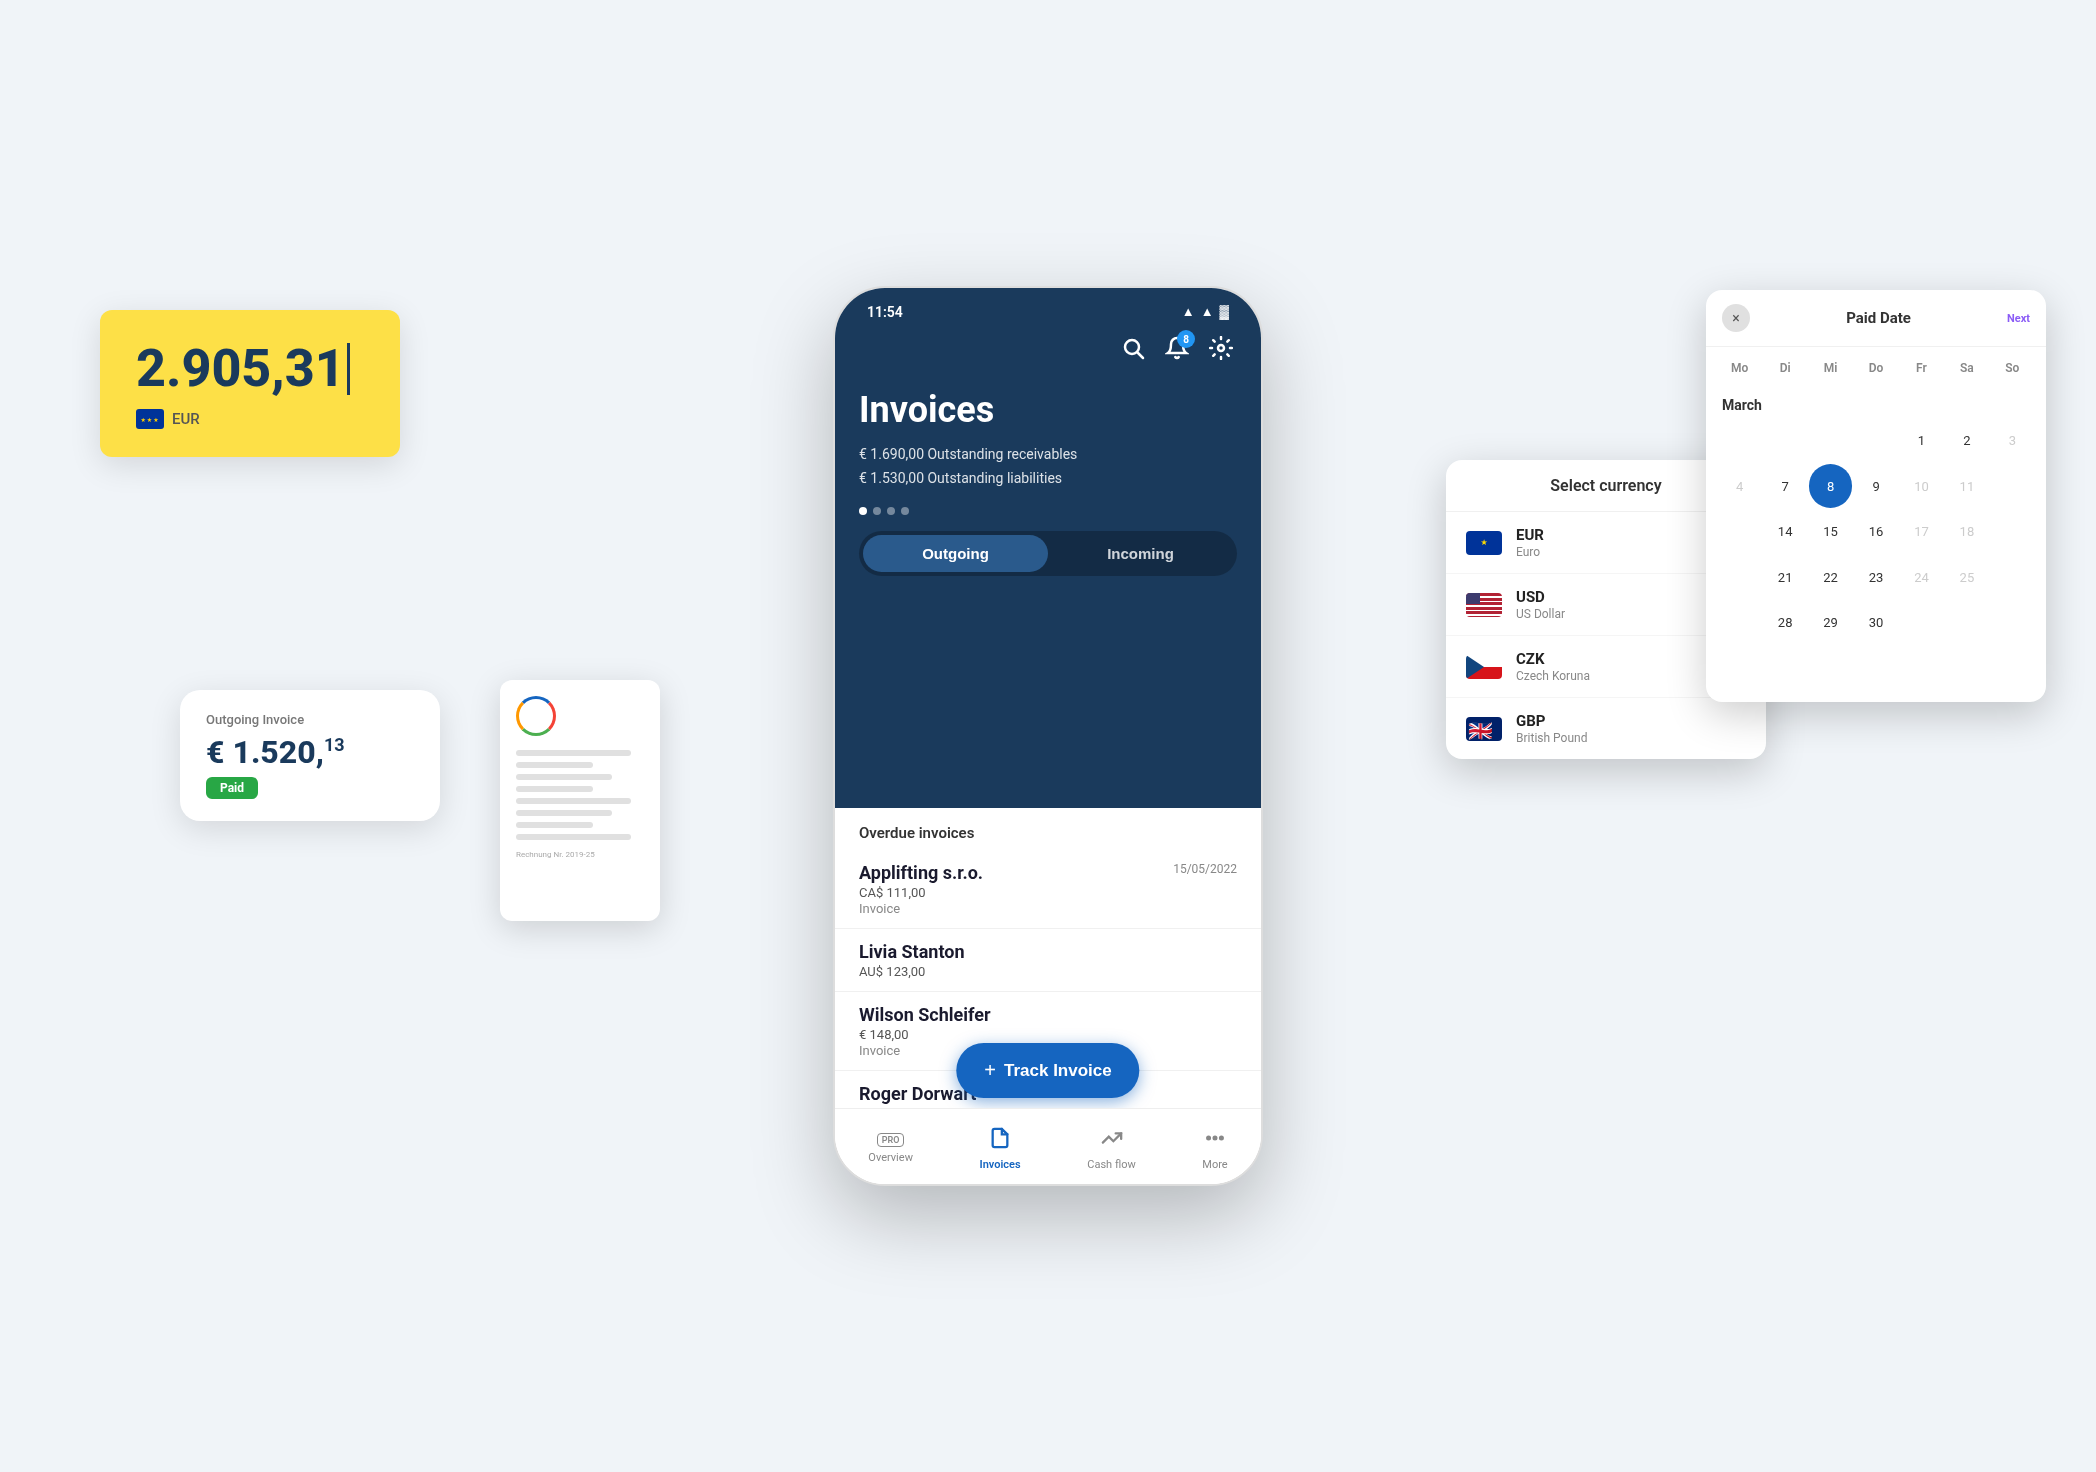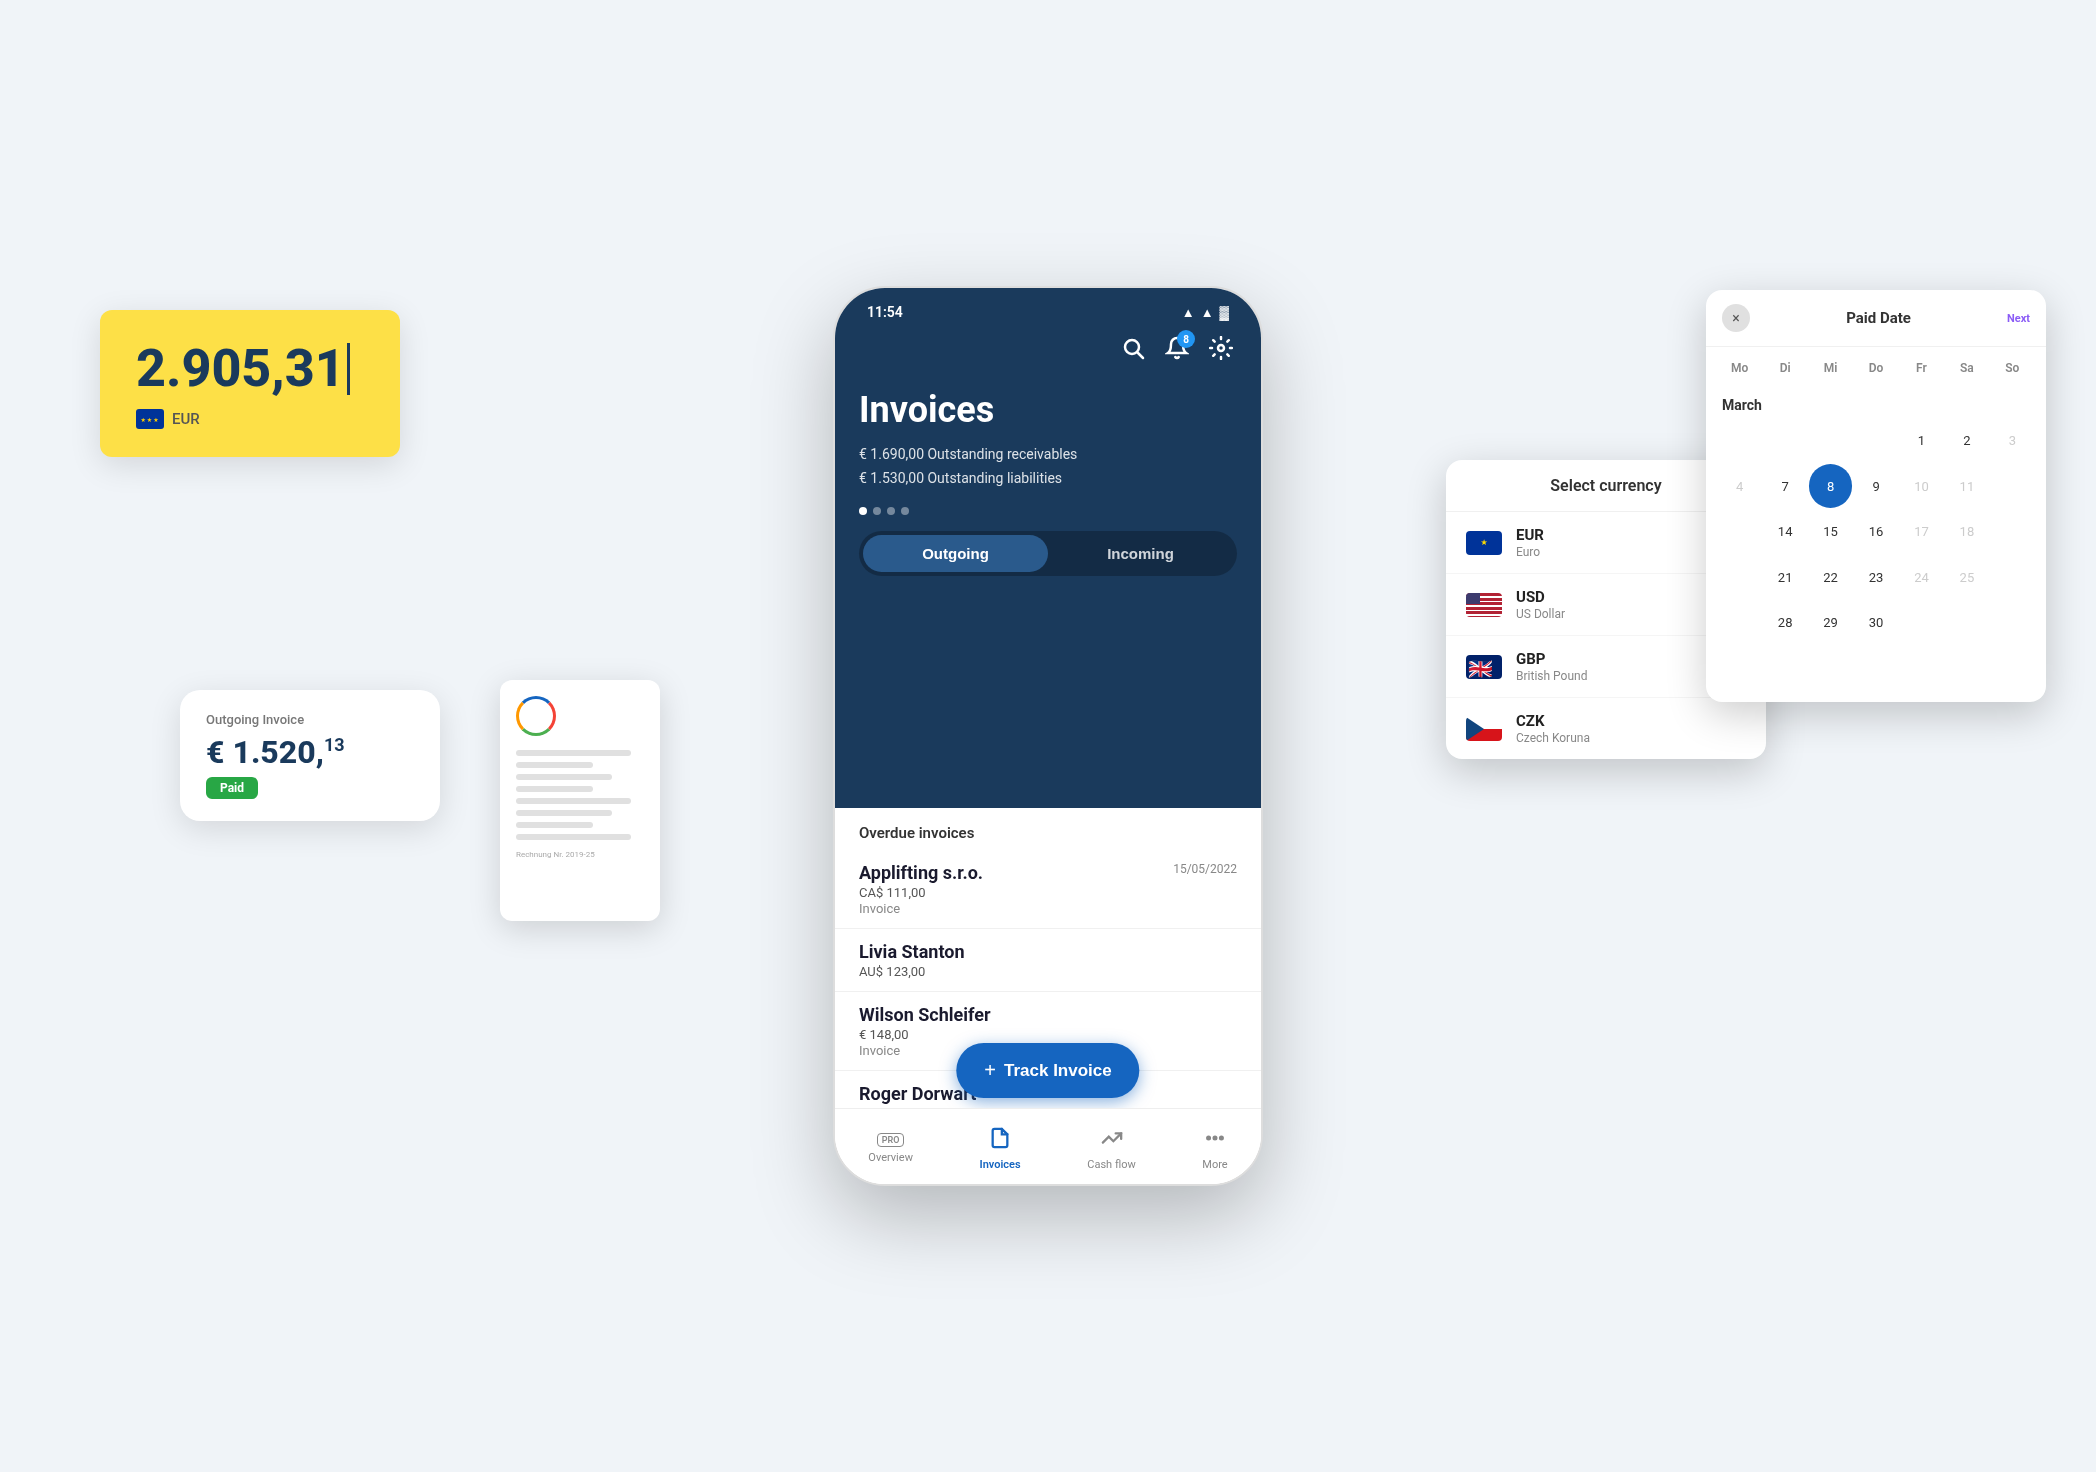--- a/index.html
+++ b/index.html
@@ -33,21 +33,21 @@
 
     .phone-header {
       background: #1a3a5c;
       padding: 0 24px;
       height: 520px;
     }
 
     .status-bar {
       display: flex;
       justify-content: space-between;
-      align-items: flex-end;
+      align-items: flex-start;
       padding: 16px 8px 8px;
       color: white;
       font-size: 14px;
       font-weight: 600;
     }
 
     .status-icons {
       display: flex;
       gap: 6px;
       align-items: center;
@@ -810,32 +810,32 @@
       <div class="flag-us-inner"></div>
       <div class="flag-us-canton"></div>
     </div>
     <div>
       <div class="currency-name">USD</div>
       <div class="currency-full-name">US Dollar</div>
     </div>
   </div>
 
   <div class="currency-option">
+    <div class="currency-flag flag-cz"></div>
+    <div>
+      <div class="currency-name">CZK</div>
+      <div class="currency-full-name">Czech Koruna</div>
+    </div>
+  </div>
+
+  <div class="currency-option">
     <div class="currency-flag flag-gb"></div>
     <div>
       <div class="currency-name">GBP</div>
       <div class="currency-full-name">British Pound</div>
-    </div>
-  </div>
-
-  <div class="currency-option">
-    <div class="currency-flag flag-cz"></div>
-    <div>
-      <div class="currency-name">CZK</div>
-      <div class="currency-full-name">Czech Koruna</div>
     </div>
   </div>
 </div>
 
 <div class="calendar-card">
   <div class="calendar-header">
     <div class="calendar-close">
       <span>×</span>
     </div>
     <span class="calendar-title">Paid Date</span>

